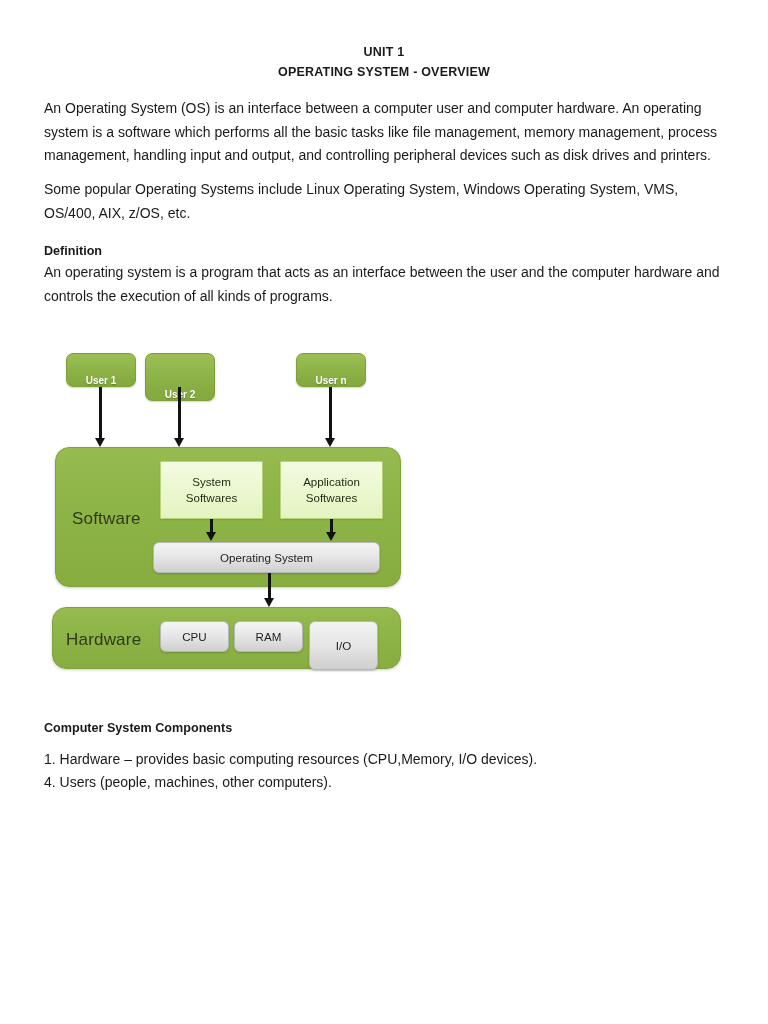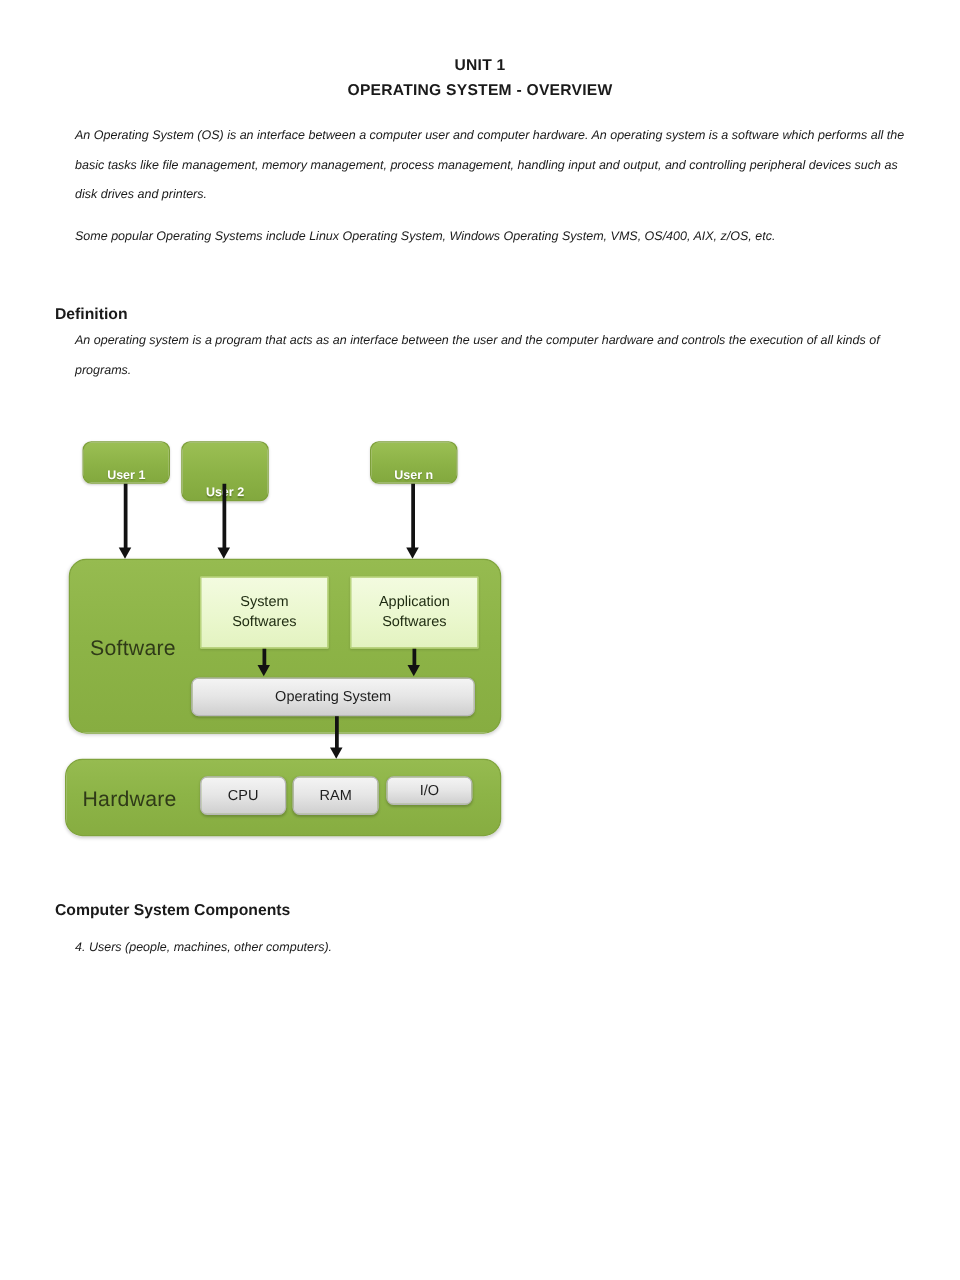--- a/index.html
+++ b/index.html
@@ -34,25 +34,24 @@
   }
   .title-line {
     font-size: 12.5px;
     font-weight: bold;
     letter-spacing: 0.2px;
     line-height: 20px;
   }
 
   .para {
     position: absolute;
-    left: 60px;
+    left: 44px;
     width: 676px;
-    font-size: 10px;
+    font-size: 14px;
     line-height: 23.5px;
-    font-style: italic;
   }
   .para p { margin: 0; }
 
   .p-intro  { top: 97px; }
   .p-popular{ top: 178px; }
   .section-head {
     position: absolute;
     left: 44px;
     font-size: 12.6px;
     font-weight: bold;
@@ -217,24 +216,25 @@
 
     <div class="green-panel" style="position:absolute; left:8px; top:277px; width:347px; height:60px;"></div>
     <div class="panel-label" style="left:22px; top:300px;">Hardware</div>
 
     <div class="node gray-box" style="left:116px; top:291px; width:69px; height:31px;">
       <span>CPU</span>
     </div>
     <div class="node gray-box" style="left:190px; top:291px; width:69px; height:31px;">
       <span>RAM</span>
     </div>
-    <div class="node gray-box" style="left:265px; top:291px; width:69px; height:23px;">
+    <div class="node gray-box" style="left:265px; top:291px; width:69px; height:49px;">
       <span>I/O</span>
     </div>
 
   </div>
 
   <div class="section-head h-components">Computer System Components</div>
   <div class="para p-components">
+    <p>1. Hardware – provides basic computing resources (CPU,Memory, I/O devices).</p>
     <p>4. Users (people, machines, other computers).</p>
   </div>
 
 </div>
 
 </body></html>

